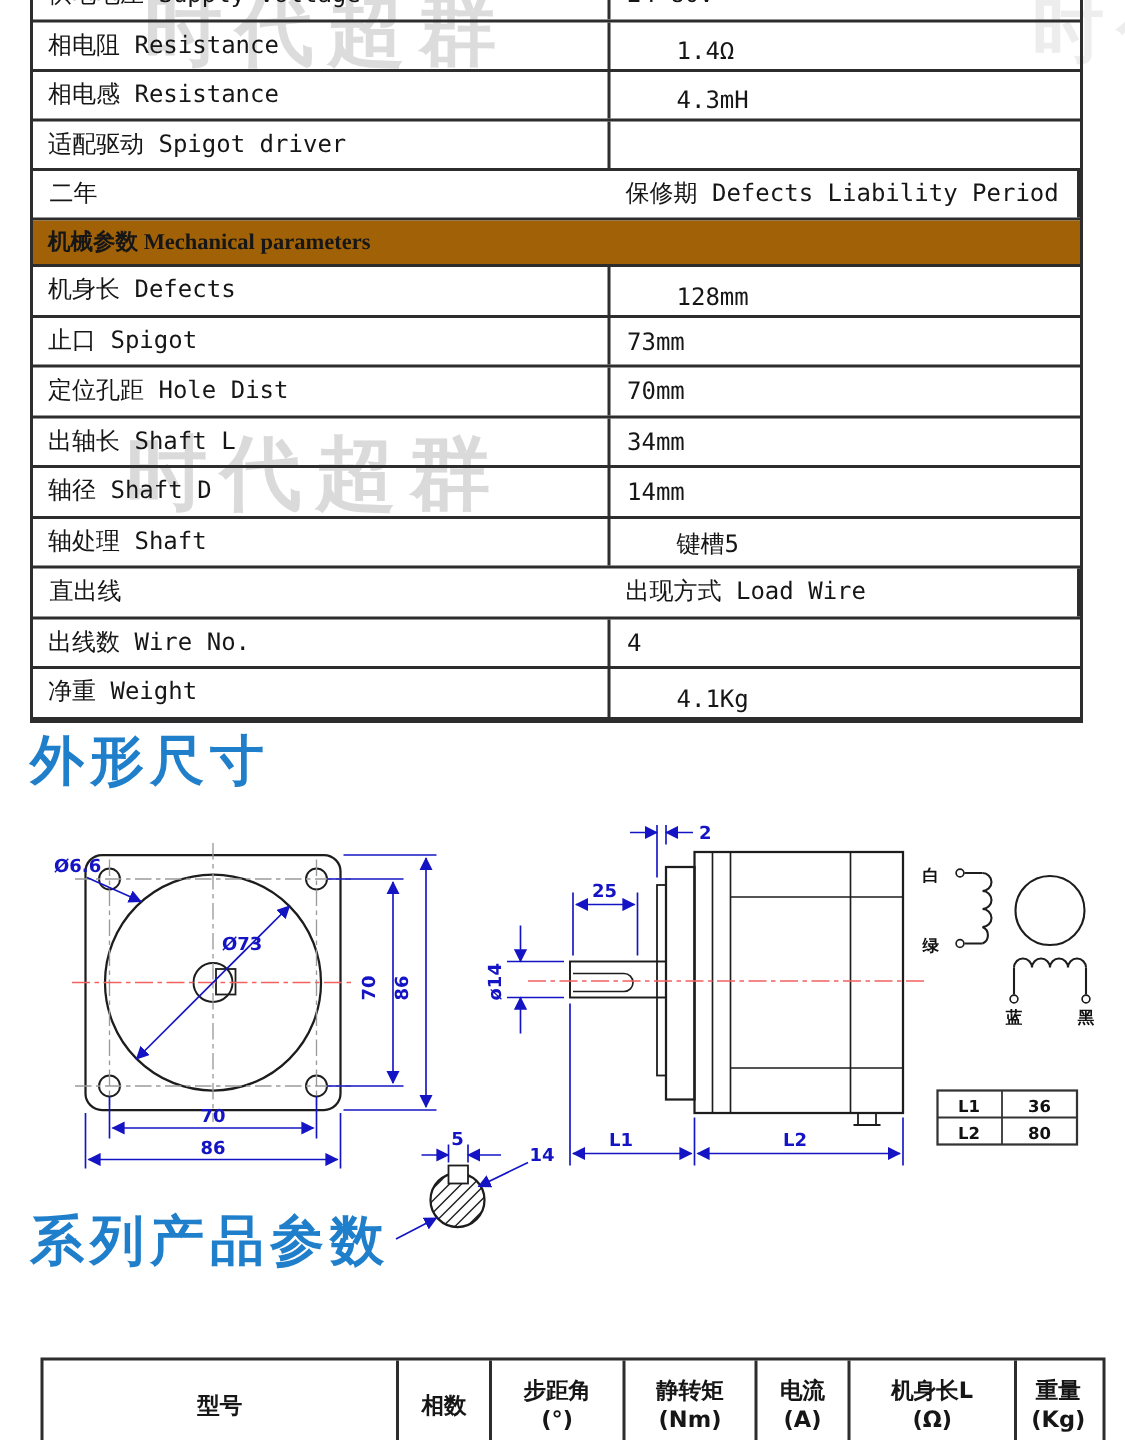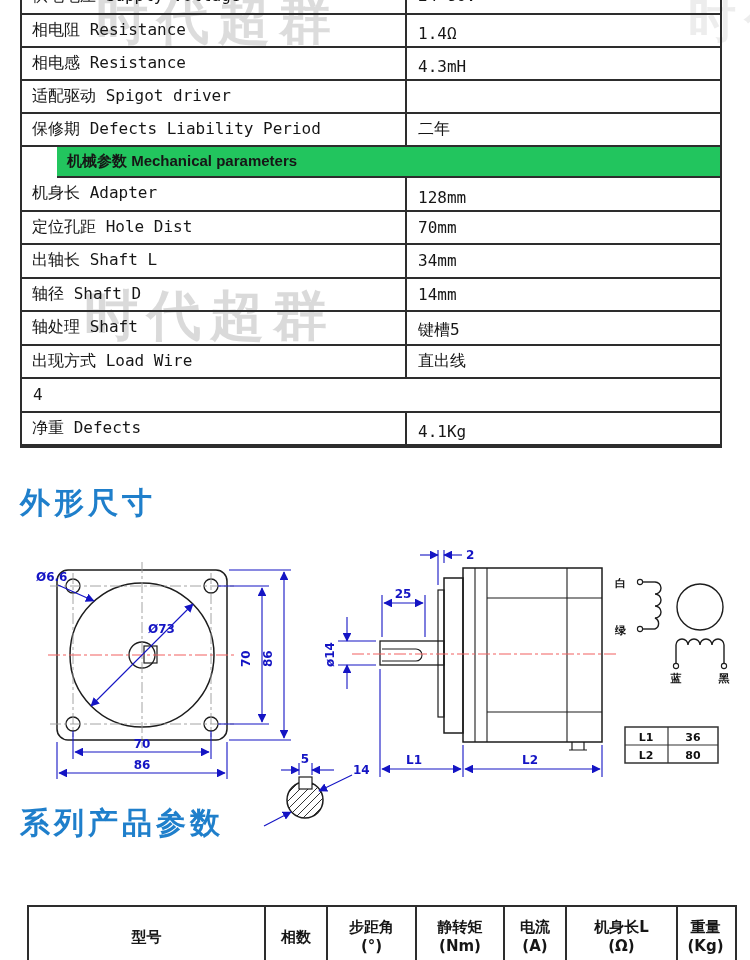--- a/index.html
+++ b/index.html
@@ -19,31 +19,31 @@
         font-family:"DejaVu Sans Mono","Liberation Mono",monospace;}
   .srow{display:grid;grid-template-columns:385px 1fr;border-bottom:2px solid #2d2d2d;}
   .srow:last-child{border-bottom:2px solid #2d2d2d;}
   .srow .cell{border-right:0;display:flex;align-items:center;font-size:16px;}
   .srow .lab{padding-left:10px;border-right:2px solid #2d2d2d;}
   .srow .val{padding-left:11px;}
   .srow{height:31px;}
   .srow.clip{height:13px;overflow:hidden;}
   .srow.clip .cell{align-items:flex-start;}
   .srow.clip .cell span{display:block;margin-top:-14px;}
-  .val.low{align-items:flex-end;padding-bottom:3px;}
-  .sect{height:29px;background:#22c55e;display:flex;align-items:center;
+  .val.low{align-items:flex-end;padding-bottom:3px;margin-left:33px;}
+  .sect{height:29px;background:#a16207;display:flex;align-items:center;
         padding-left:10px;font-size:15px;font-weight:bold;
         border-bottom:2px solid #2d2d2d;
-        font-family:Liberation Sans, sans-serif;margin-left:35px;}
+        font-family:Liberation Serif, serif;}
   .mrow{height:31.5px;}
 
   
   .bighead{position:absolute;left:20px;color:#1f7fcb;
            font-family:"DejaVu Serif","Liberation Serif",serif;
-           font-size:30px;font-weight:600;letter-spacing:4px;}
+           font-size:36px;font-weight:600;letter-spacing:4px;}
   .h-outline{top:483px;}
   .h-series{top:803px;}
 
   
   .drawing{position:absolute;left:0;top:545px;width:750px;height:290px;}
   svg text{font-family:"DejaVu Sans","Liberation Sans",sans-serif;}
   .dimtxt{fill:#1414c4;font-size:12px;font-weight:bold;}
   .cjk{fill:#111;font-size:11px;font-weight:bold;}
   .ltt{fill:#111;font-size:11px;font-weight:bold;}
 
@@ -77,53 +77,58 @@
     <div class="cell val low">1.4Ω</div>
   </div>
   <div class="srow">
     <div class="cell lab">相电感 Resistance</div>
     <div class="cell val low">4.3mH</div>
   </div>
   <div class="srow">
     <div class="cell lab">适配驱动 Spigot driver</div>
   </div>
   <div class="srow">
+    <div class="cell val">二年</div>
     <div class="cell lab">保修期 Defects Liability Period</div>
-    <div class="cell val">二年</div>
   </div>
   <div class="sect">机械参数 Mechanical parameters</div>
   <div class="srow mrow">
-    <div class="cell lab">机身长 Adapter</div>
+    <div class="cell lab">机身长 Defects</div>
     <div class="cell val low">128mm</div>
+  </div>
+  <div class="srow mrow">
+    <div class="cell lab">止口 Spigot</div>
+    <div class="cell val">73mm</div>
   </div>
   <div class="srow mrow">
     <div class="cell lab">定位孔距 Hole Dist</div>
     <div class="cell val">70mm</div>
   </div>
   <div class="srow mrow">
     <div class="cell lab">出轴长 Shaft L</div>
     <div class="cell val">34mm</div>
   </div>
   <div class="srow mrow">
     <div class="cell lab">轴径 Shaft D</div>
     <div class="cell val">14mm</div>
   </div>
   <div class="srow mrow">
     <div class="cell lab">轴处理 Shaft</div>
     <div class="cell val low">键槽5</div>
   </div>
   <div class="srow mrow">
+    <div class="cell val">直出线</div>
     <div class="cell lab">出现方式 Load Wire</div>
-    <div class="cell val">直出线</div>
-  </div>
-  <div class="srow mrow">
+  </div>
+  <div class="srow mrow">
+    <div class="cell lab">出线数 Wire No.</div>
     <div class="cell val">4</div>
   </div>
   <div class="srow mrow">
-    <div class="cell lab">净重 Defects</div>
+    <div class="cell lab">净重 Weight</div>
     <div class="cell val low">4.1Kg</div>
   </div>
 </div>
 
 <div class="bighead h-outline">外形尺寸</div>
 <div class="bighead h-series">系列产品参数</div>
 
 <svg class="drawing" viewBox="0 0 750 290" width="750" height="290">
   <defs>
     <marker id="ar" viewBox="0 0 10 10" refX="9.2" refY="5" markerWidth="8" markerHeight="8" orient="auto-start-reverse">

